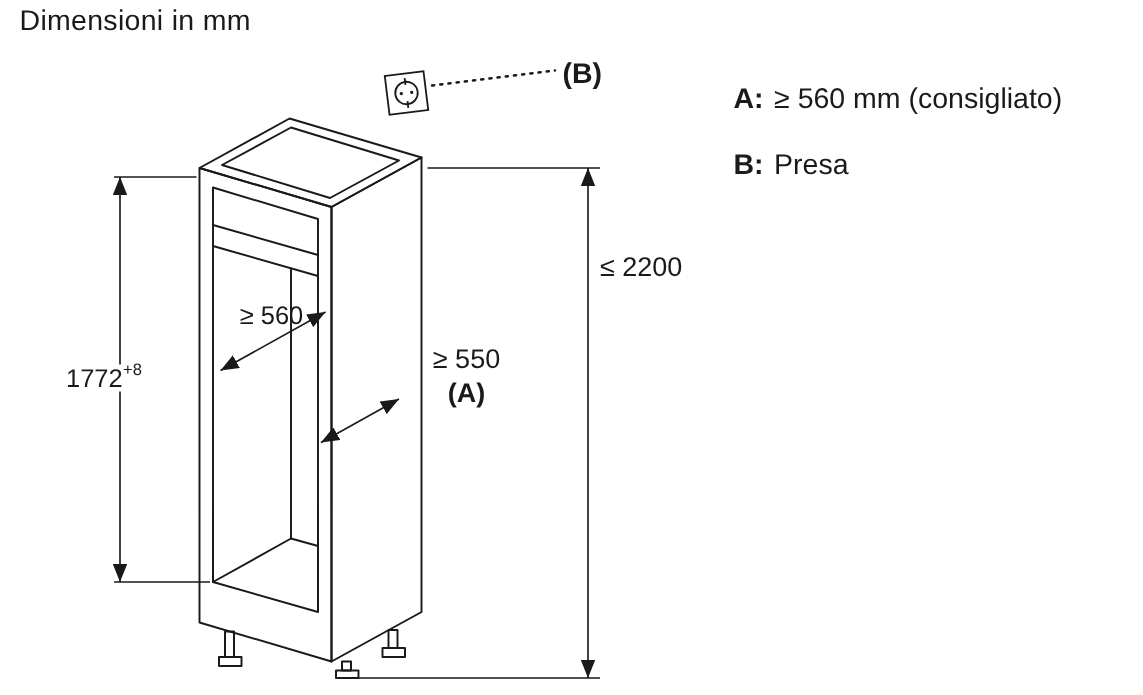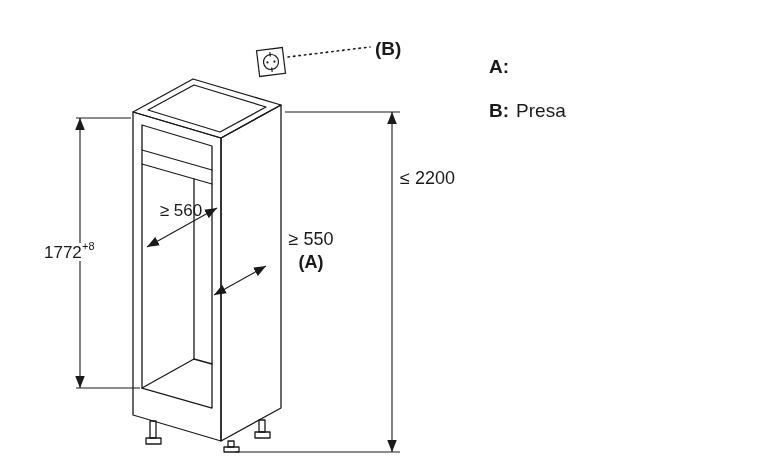--- a/index.html
+++ b/index.html
@@ -40,20 +40,21 @@
     white-space: nowrap;
   }
   .legend-row { display: flex; gap: 7px; }
   .legend-key { font-weight: bold; }
 </style>
 </head>
 <body>
 
 <div class="screen">
 
+  <div class="title">Dimensioni in mm</div>
 
   <svg class="diagram" width="762" height="463" viewBox="0 0 762 463">
     <defs>
       <marker id="ah" viewBox="0 0 10 8" refX="10" refY="4" markerWidth="11" markerHeight="9" orient="auto-start-reverse">
         <path d="M0,0 L10,4 L0,8 Z" fill="currentColor"></path>
       </marker>
     </defs>
 
     <g stroke="currentColor" fill="none" stroke-width="1.3" stroke-linejoin="round" stroke-linecap="round">
 
@@ -117,20 +118,21 @@
     <text x="181" y="216" font-size="17" text-anchor="middle">≥ 560</text>
 
     <line x1="214" y1="295" x2="266" y2="266" stroke="currentColor" stroke-width="1.1" marker-start="url(#ah)" marker-end="url(#ah)"></line>
     <text x="311" y="245" font-size="18" text-anchor="middle">≥ 550</text>
     <text x="311" y="268" font-size="18" font-weight="bold" text-anchor="middle">(A)</text>
   </svg>
 
   <div class="legend">
     <div class="legend-row">
       <span class="legend-key">A:</span>
+      <span>≥ 560 mm (consigliato)</span>
     </div>
     <div class="legend-row">
       <span class="legend-key">B:</span>
       <span>Presa</span>
     </div>
   </div>
 
 </div>
 
 </body></html>

